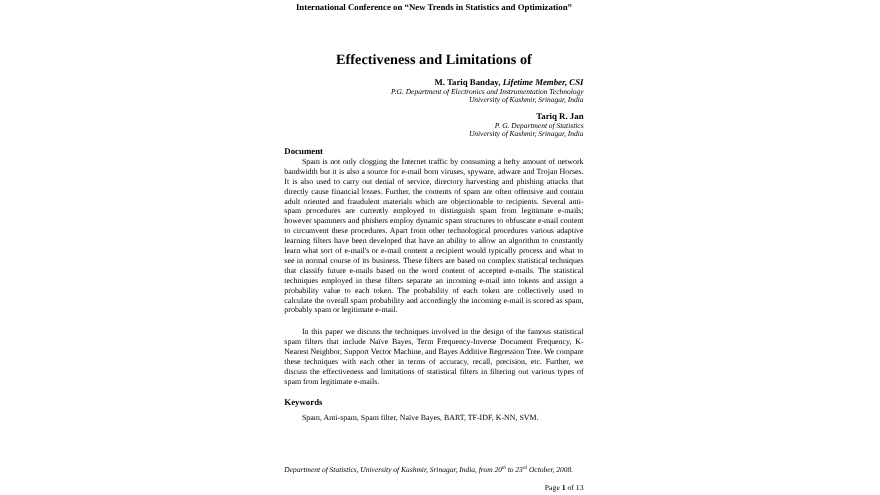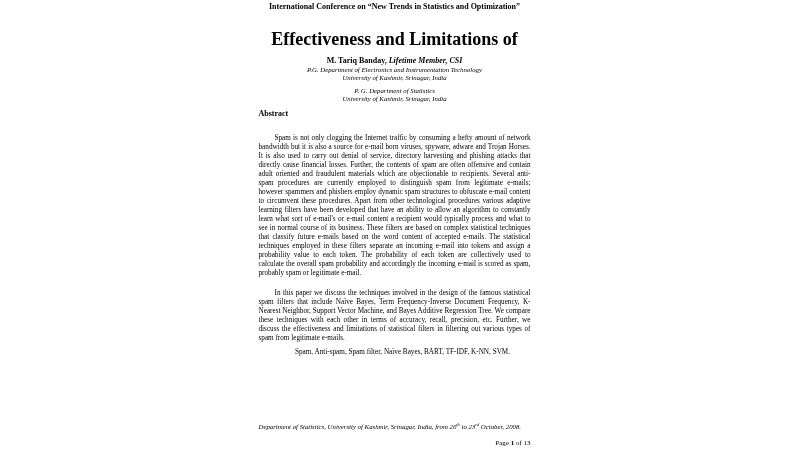--- a/index.html
+++ b/index.html
@@ -18,49 +18,49 @@
     background: #ffffff;
   }
   .conf-header {
     padding-top: 2px;
     font-size: 8px; font-weight: bold;
     text-align: center;
     line-height: 10px;
     white-space: nowrap;
   }
   .title {
-    margin-top: 20px;
+    margin-top: 34px;
     text-align: center;
-    font-size: 18px; font-weight: bold;
+    font-size: 13px; font-weight: bold;
     line-height: 15px;
   }
-  .author-block { text-align: center; }
+  .author-block { text-align: right; }
   .author-block.first { margin-top: 9px; }
   .author-block.second { margin-top: 5px; }
   .author-name { font-size: 8px; font-weight: bold; line-height: 10px; }
   .author-name .membership { font-style: italic; }
   .affil { font-size: 6.8px; font-style: italic; line-height: 8px; }
   .section-heading {
     font-size: 8px; font-weight: bold; line-height: 10px;
     text-align: left;
   }
   .abstract-heading { margin-top: 6px; }
   .keywords-heading { margin-top: 9px; }
   .body-para {
     font-size: 7.2px; line-height: 9px;
     text-align: justify;
     text-indent: 16px;
   }
-  .para1 { margin-top: 15px; }
+  .para1 { margin-top: 0; }
   .para2 { margin-top: 11px; }
   .keywords-text {
     margin-top: 5px;
     font-size: 7.2px; line-height: 9px;
     text-indent: 16px;
-    text-align: center;
+    text-align: left;
   }
   .footer {
     position: absolute;
     left: 0; right: 0; top: 421px;
     font-size: 6.8px; font-style: italic;
     line-height: 8.5px;
     text-align: left;
   }
   .footer sup { font-size: 4.5px; }
   .page-number {
@@ -85,30 +85,34 @@
 
     <div class="author-block first">
       <div class="author-name">
         <span>M. Tariq Banday,</span><span class="membership"> Lifetime Member, CSI</span>
       </div>
       <div class="affil">P.G. Department of Electronics and Instrumentation Technology</div>
       <div class="affil">University of Kashmir, Srinagar, India</div>
     </div>
 
     <div class="author-block second">
+      <div class="author-name">
+        <span>Tariq R. Jan</span><span class="membership"></span>
+      </div>
       <div class="affil">P. G. Department of Statistics</div>
       <div class="affil">University of Kashmir, Srinagar, India</div>
     </div>
 
-    <div class="section-heading abstract-heading">Abstract</div>
+    <div class="section-heading abstract-heading">Document</div>
 
     <div class="body-para para1">Spam is not only clogging the Internet traffic by consuming a hefty amount of network bandwidth but it is also a source for e-mail born viruses, spyware, adware and Trojan Horses. It is also used to carry out denial of service, directory harvesting and phishing attacks that directly cause financial losses. Further, the contents of spam are often offensive and contain adult oriented and fraudulent materials which are objectionable to recipients. Several anti-spam procedures are currently employed to distinguish spam from legitimate e-mails; however spammers and phishers employ dynamic spam structures to obfuscate e-mail content to circumvent these procedures. Apart from other technological procedures various adaptive learning filters have been developed that have an ability to allow an algorithm to constantly learn what sort of e-mail's or e-mail content a recipient would typically process and what to see in normal course of its business.  These filters are based on complex statistical techniques that classify future e-mails based on the word content of accepted e-mails. The statistical techniques employed in these filters separate an incoming e-mail into tokens and assign a probability value to each token. The probability of each token are collectively used to calculate the overall spam probability and accordingly the incoming e-mail is scored as spam, probably spam or legitimate e-mail.</div>
 
     <div class="body-para para2">In this paper we discuss the techniques involved in the design of the famous statistical spam filters that include Naïve Bayes, Term Frequency-Inverse Document Frequency, K-Nearest Neighbor, Support Vector Machine, and Bayes Additive Regression Tree. We compare these techniques with each other in terms of accuracy, recall, precision, etc. Further, we discuss the effectiveness and limitations of statistical filters in filtering out various types of spam from legitimate e-mails.</div>
 
+    <div class="section-heading keywords-heading">Keywords</div>
 
     <div class="keywords-text">Spam, Anti-spam, Spam filter, Naïve Bayes, BART, TF-IDF, K-NN, SVM.</div>
 
     <div class="footer">
       <span>Department of Statistics, University of Kashmir, Srinagar, India, from 20</span><sup>th</sup><span> to 23</span><sup>rd</sup><span> October, 2008.</span>
     </div>
 
     <div class="page-number">
       <span>Page </span><span class="num">1</span><span> of 13</span>
     </div>

